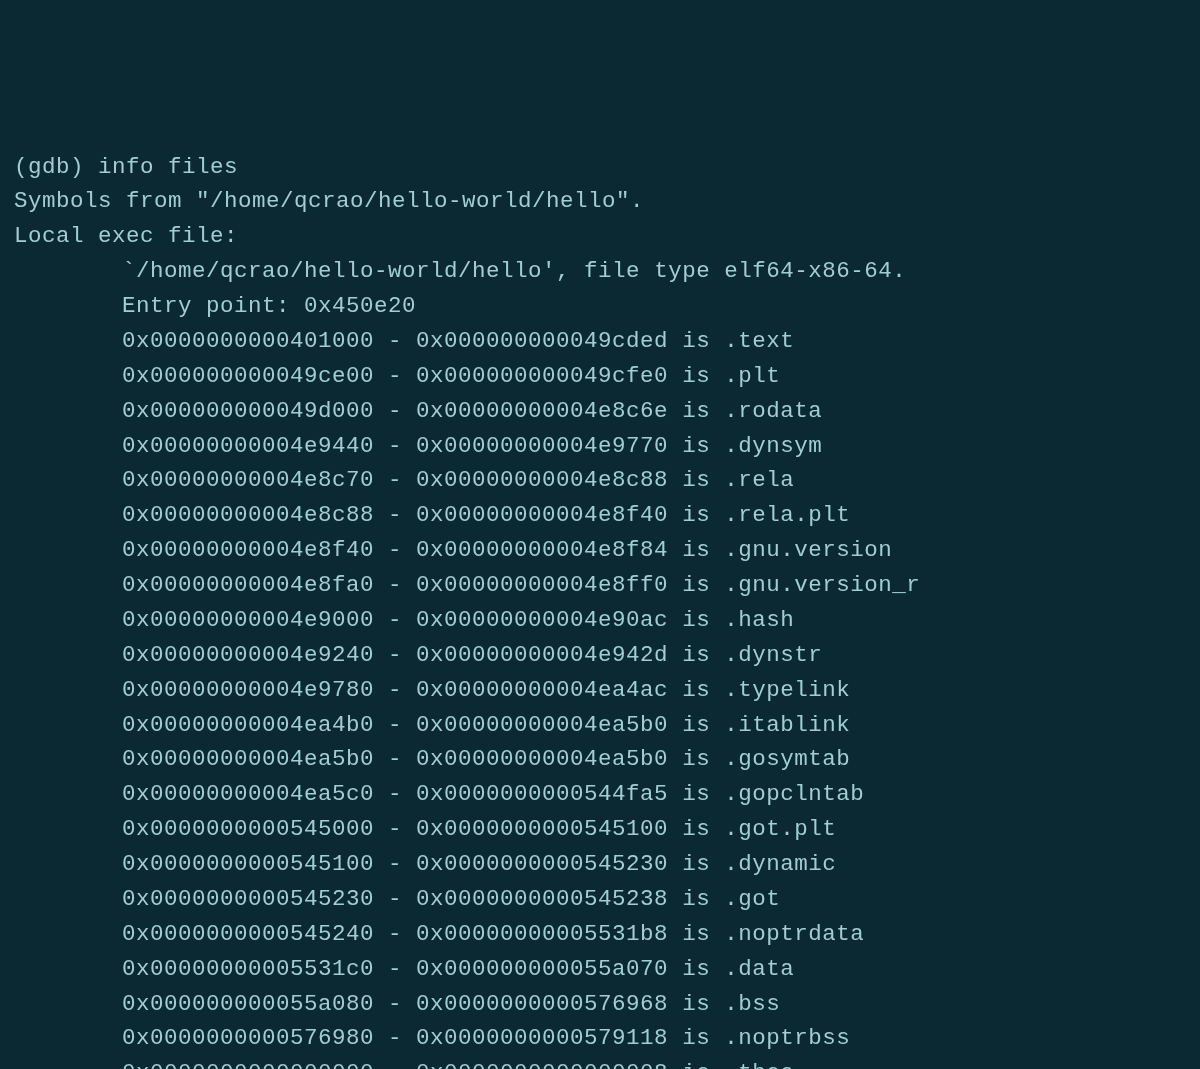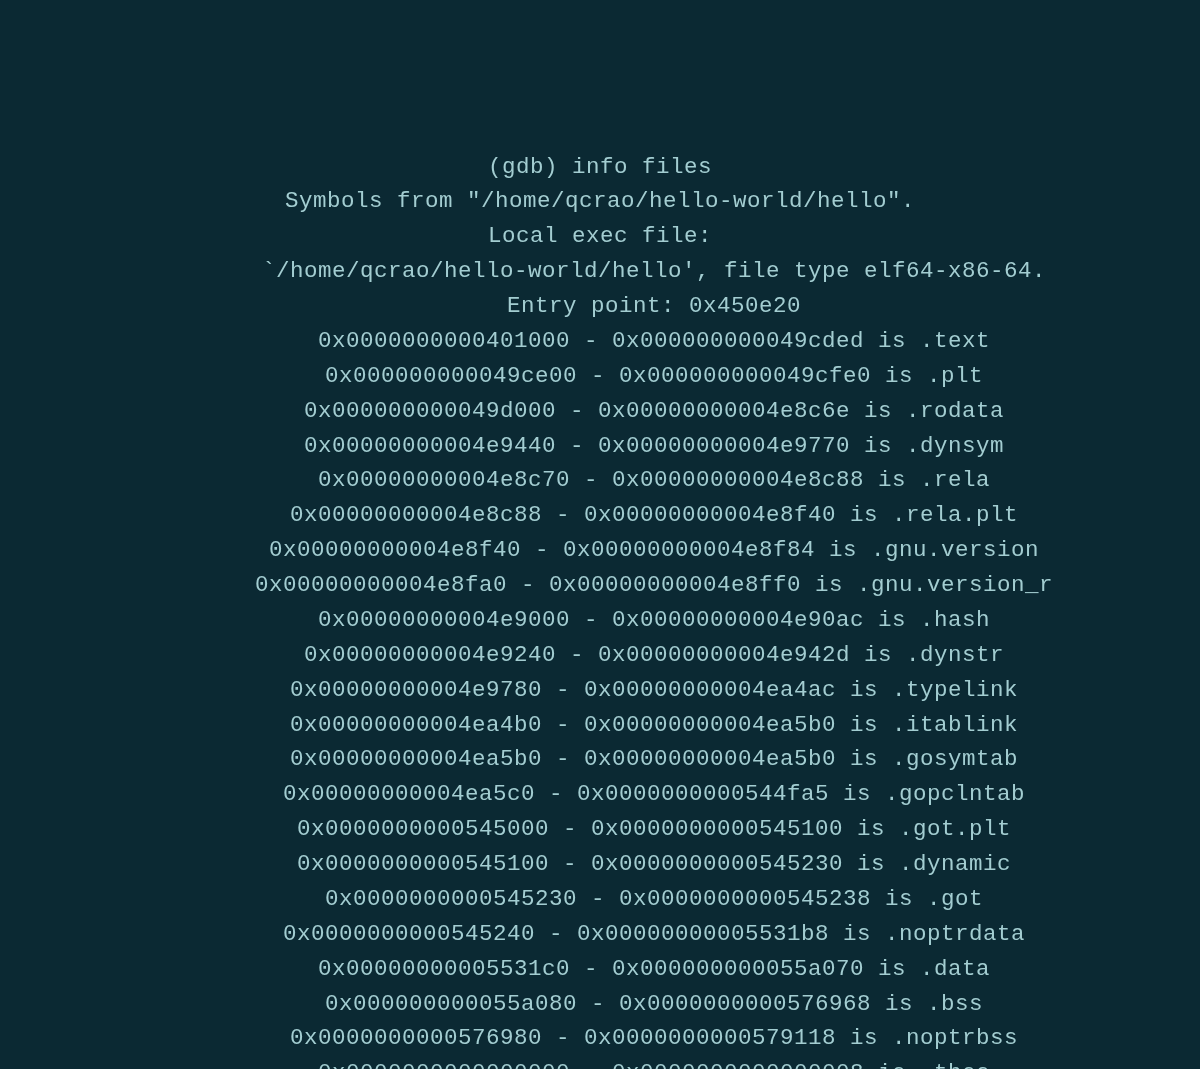--- a/index.html
+++ b/index.html
@@ -15,21 +15,20 @@
       line-height: 1.55;
       padding: 10px 14px;
       width: 1200px;
       height: 1069px;
       overflow: hidden;
       white-space: pre;
       letter-spacing: 0.5px;
     }
     .line {
       display: block;
-      text-align: center;
     }
     .indent2 {
       padding-left: 8ch;
     }
   </style>
 </head>
 <body>
 
 
 

